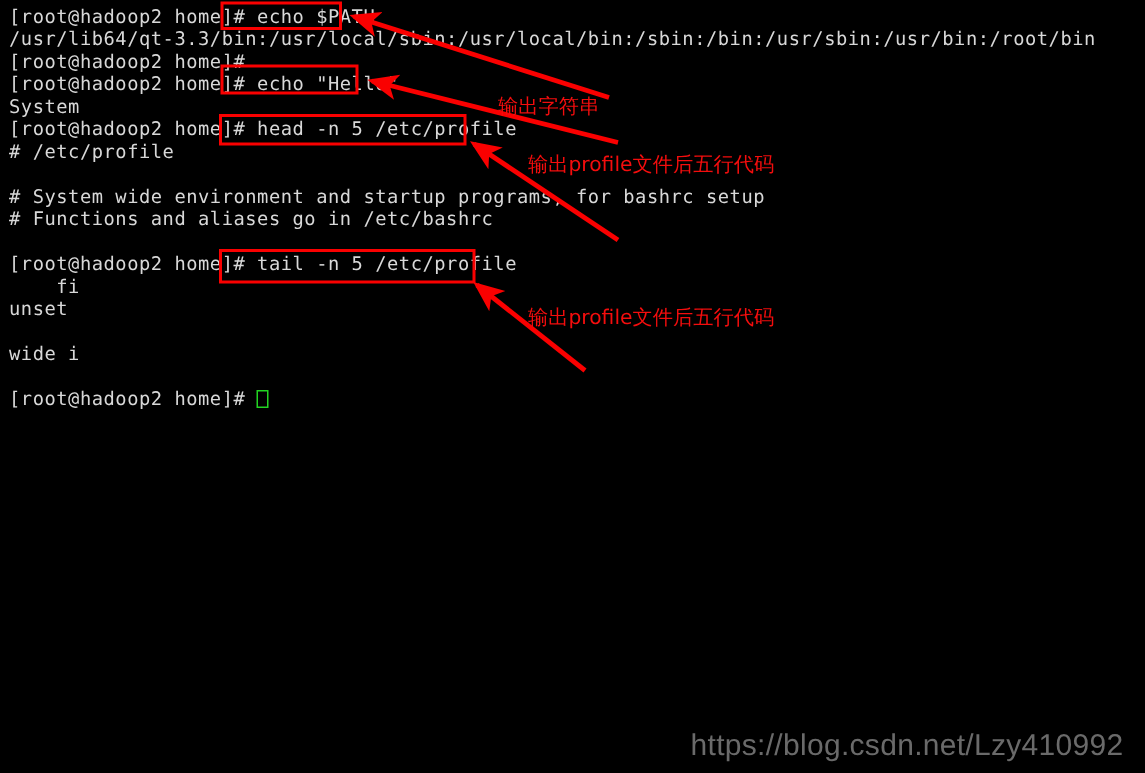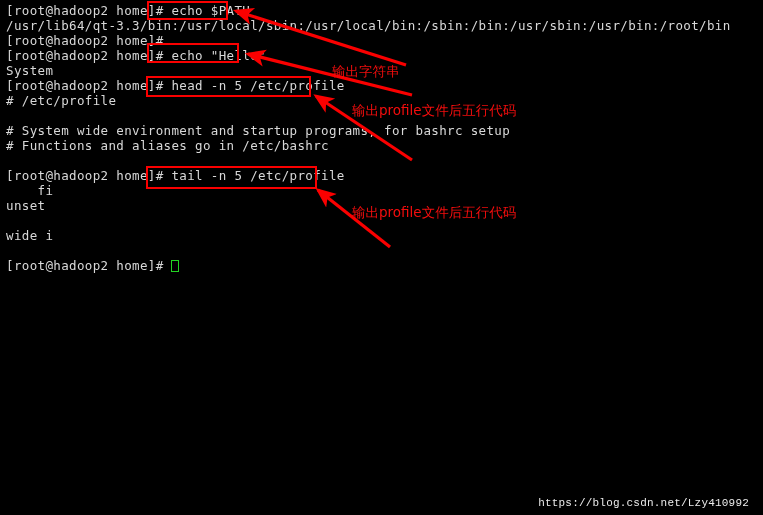--- a/index.html
+++ b/index.html
@@ -70,23 +70,23 @@
     width: 763px;
     height: 515px;
     pointer-events: none;
   }
 
   
   #watermark {
     position: absolute;
     right: 14px;
     bottom: 6px;
-    color: #ffffff;
-    font-family: Liberation Mono, monospace;
-    font-size: 11px;
+    color: #737373;
+    font-family: Liberation Sans, sans-serif;
+    font-size: 20px;
     letter-spacing: 0.2px;
     opacity: 0.92;
   }
 </style>
 </head>
 <body>
 
 <div id="screen">
 
   <div id="terminal">

